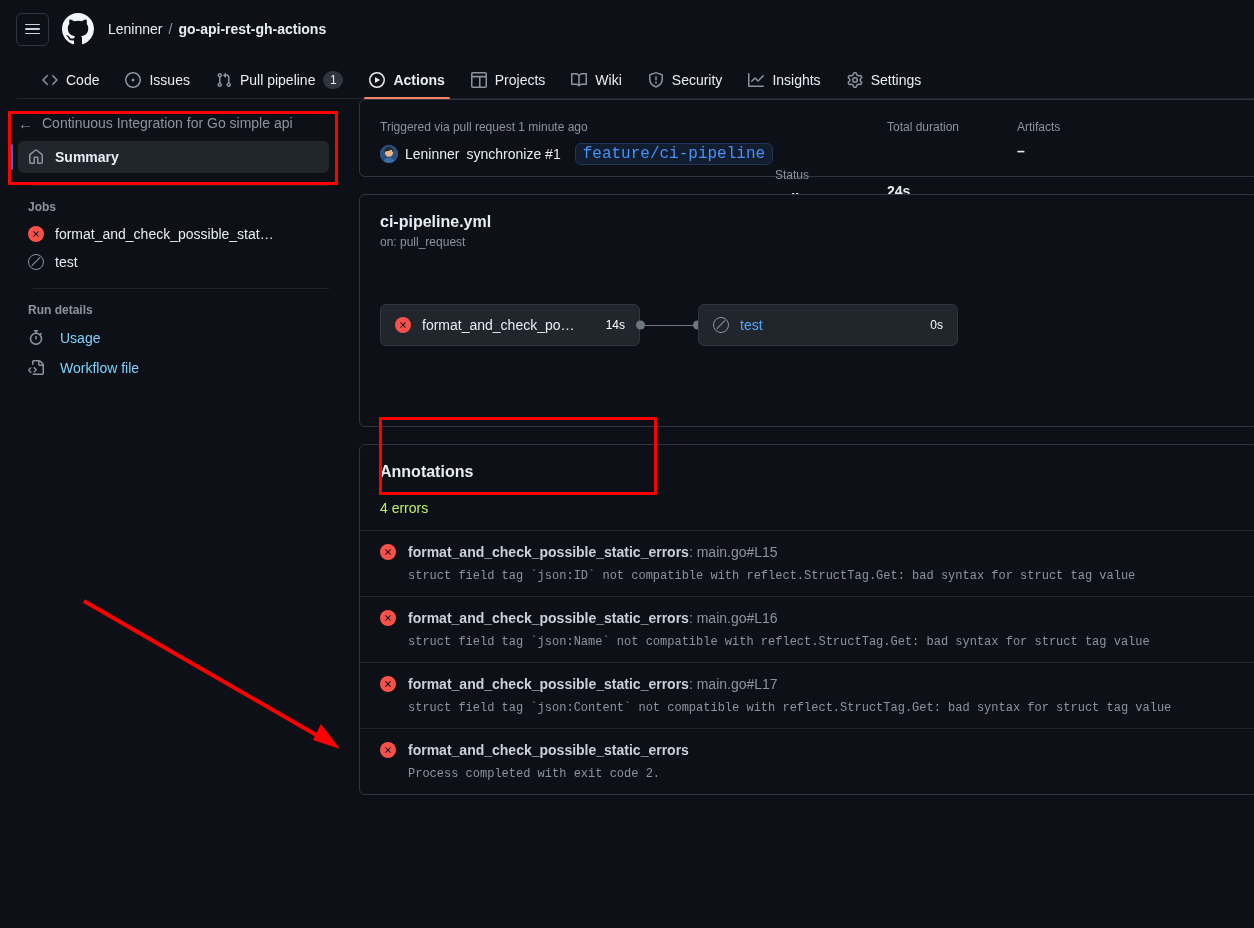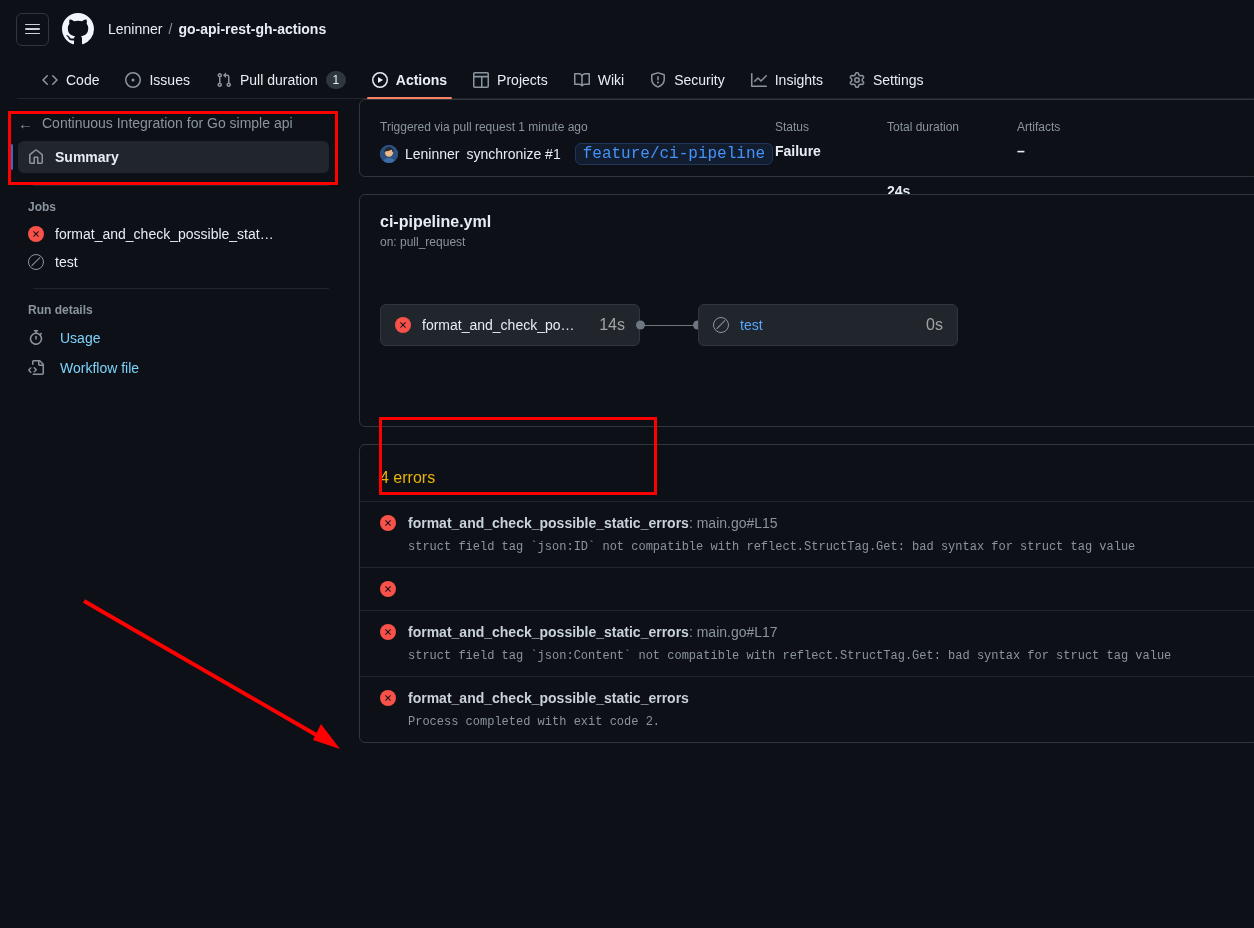--- a/index.html
+++ b/index.html
@@ -105,21 +105,21 @@
     background: #0d1117; border: 1px solid #30363d; border-radius: 6px;
     margin-bottom: 17px; width: 900px;
   }
 
   .summary-card { padding: 20px; height: 78px; display: flex; }
   .sum-col { display: flex; flex-direction: column; }
   .sum-label { font-size: 12px; color: #8b949e; margin-bottom: 9px; }
   .sum-value { font-size: 14px; font-weight: bold; color: #e6edf3; display:flex; align-items:center; gap:7px; }
   .sum-value.normal { font-weight: normal; }
   .col-trigger { width: 395px; }
-  .col-status  { width: 112px; }
+  .col-status  { width: 112px; margin-top: 48px; }
   .col-dur     { width: 130px; gap: 40px; }
   .col-art     { width: 120px; }
   .avatar {
     width: 18px; height: 18px; border-radius: 50%; overflow: hidden; flex: none;
     display:inline-block; background:#1f6feb;
   }
   .branch-chip {
     background: #121d2f; border: 1px solid #1f3559; color: #4493f8;
     border-radius: 6px; padding: 1px 7px; font-size: 16px;
     font-family: "Liberation Mono", monospace; margin-left: 7px; font-weight: normal;
@@ -134,32 +134,32 @@
     position: absolute; height: 42px; background: #21262d; border: 1px solid #30363d;
     border-radius: 6px; display: flex; align-items: center; padding: 0 14px;
     cursor: pointer;
   }
   .node .nlabel {
     font-size: 14px; margin-left: 11px; white-space: nowrap;
     overflow: hidden; text-overflow: ellipsis;
   }
   .node.failed .nlabel { color: #e6edf3; }
   .node.skipped .nlabel { color: #58a6ff; }
-  .node .ndur { font-size: 16px; color: #a3a3a3; margin-left: auto; padding-left: 14px; }
+  .node .ndur { font-size: 12px; color: #ffffff; margin-left: auto; padding-left: 14px; }
   .port {
     position: absolute; width: 9px; height: 9px; border-radius: 50%;
     background: #6e7681; top: 50%; transform: translateY(-50%);
   }
   .edge { position: absolute; height: 1px; background: #6e7681; top: 50%; }
 
   
   .ann-card { width: 900px; }
   .ann-head { padding: 18px 20px 14px 20px; }
   .ann-title { font-size: 16px; font-weight: bold; color: #e6edf3; }
-  .ann-count { font-size: 16px; color: #eab308; margin-top: 6px; }
+  .ann-count { font-size: 14px; color: #bef264; margin-top: 19px; }
   .ann-row {
     display: flex; gap: 12px; padding: 13px 20px 13px 20px;
     border-top: 1px solid #21262d;
   }
   .ann-body { display:flex; flex-direction: column; gap: 9px; min-width: 0; }
   .ann-line1 { font-size: 14px; color: #8b949e; }
   .ann-job { font-weight: bold; color: #c9d1d9; }
   .ann-loc { color: #8b949e; }
   .ann-msg { font-family: "Liberation Mono", monospace; font-size: 12px; color: #8b949e; white-space: nowrap; }
 
@@ -208,21 +208,21 @@
       </span>
       <span>Issues</span>
     </div>
 
     <div class="tab">
       <span class="ti">
         <svg viewBox="0 0 16 16" fill="currentColor">
             <path d="M1.5 3.25a2.25 2.25 0 1 1 3 2.122v5.256a2.251 2.251 0 1 1-1.5 0V5.372A2.25 2.25 0 0 1 1.5 3.25Zm5.677-.177L9.573.677A.25.25 0 0 1 10 .854V2.5h1A2.5 2.5 0 0 1 13.5 5v5.628a2.251 2.251 0 1 1-1.5 0V5a1 1 0 0 0-1-1h-1v1.646a.25.25 0 0 1-.427.177L7.177 3.427a.25.25 0 0 1 0-.354ZM3.75 2.5a.75.75 0 1 0 0 1.5.75.75 0 0 0 0-1.5Zm0 9.5a.75.75 0 1 0 0 1.5.75.75 0 0 0 0-1.5Zm8.25.75a.75.75 0 1 0 1.5 0 .75.75 0 0 0-1.5 0Z"></path>
           </svg>
       </span>
-      <span>Pull duration</span>
+      <span>Pull pipeline</span>
       <span class="counter">1</span>
     </div>
 
     <div class="tab active">
       <span class="ti">
         <svg viewBox="0 0 16 16" fill="currentColor">
             <path d="M8 0a8 8 0 1 1 0 16A8 8 0 0 1 8 0ZM1.5 8a6.5 6.5 0 1 0 13 0 6.5 6.5 0 0 0-13 0Zm4.879-2.773 4.264 2.559a.25.25 0 0 1 0 .428l-4.264 2.559A.25.25 0 0 1 6 10.559V5.442a.25.25 0 0 1 .379-.215Z"></path>
           </svg>
       </span>
       <span>Actions</span>
@@ -390,20 +390,21 @@
         <div class="node skipped" style="left:318px; top:15px; width:260px;">
           <span class="ico-skip"></span>
           <span class="nlabel" style="max-width:170px;">test</span>
           <span class="ndur">0s</span>
         </div>
       </div>
     </div>
 
     <div class="card ann-card">
       <div class="ann-head">
+        <div class="ann-title">Annotations</div>
         <div class="ann-count">4 errors</div>
       </div>
 
       <div class="ann-row">
         <span class="ico-fail">
           <svg viewBox="0 0 16 16" fill="#0d1117">
               <path d="M3.72 3.72a.75.75 0 0 1 1.06 0L8 6.94l3.22-3.22a.75.75 0 1 1 1.06 1.06L9.06 8l3.22 3.22a.75.75 0 1 1-1.06 1.06L8 9.06l-3.22 3.22a.75.75 0 0 1-1.06-1.06L6.94 8 3.72 4.78a.75.75 0 0 1 0-1.06Z"></path>
             </svg>
         </span>
         <div class="ann-body">
@@ -413,20 +414,26 @@
           <div class="ann-msg">struct field tag `json:ID` not compatible with reflect.StructTag.Get: bad syntax for struct tag value</div>
         </div>
       </div>
 
       <div class="ann-row">
         <span class="ico-fail">
           <svg viewBox="0 0 16 16" fill="#0d1117">
               <path d="M3.72 3.72a.75.75 0 0 1 1.06 0L8 6.94l3.22-3.22a.75.75 0 1 1 1.06 1.06L9.06 8l3.22 3.22a.75.75 0 1 1-1.06 1.06L8 9.06l-3.22 3.22a.75.75 0 0 1-1.06-1.06L6.94 8 3.72 4.78a.75.75 0 0 1 0-1.06Z"></path>
             </svg>
         </span>
+        <div class="ann-body">
+          <div class="ann-line1">
+            <span class="ann-job">format_and_check_possible_static_errors</span><span class="ann-loc">: main.go#L16</span>
+          </div>
+          <div class="ann-msg">struct field tag `json:Name` not compatible with reflect.StructTag.Get: bad syntax for struct tag value</div>
+        </div>
       </div>
 
       <div class="ann-row">
         <span class="ico-fail">
           <svg viewBox="0 0 16 16" fill="#0d1117">
               <path d="M3.72 3.72a.75.75 0 0 1 1.06 0L8 6.94l3.22-3.22a.75.75 0 1 1 1.06 1.06L9.06 8l3.22 3.22a.75.75 0 1 1-1.06 1.06L8 9.06l-3.22 3.22a.75.75 0 0 1-1.06-1.06L6.94 8 3.72 4.78a.75.75 0 0 1 0-1.06Z"></path>
             </svg>
         </span>
         <div class="ann-body">
           <div class="ann-line1">

